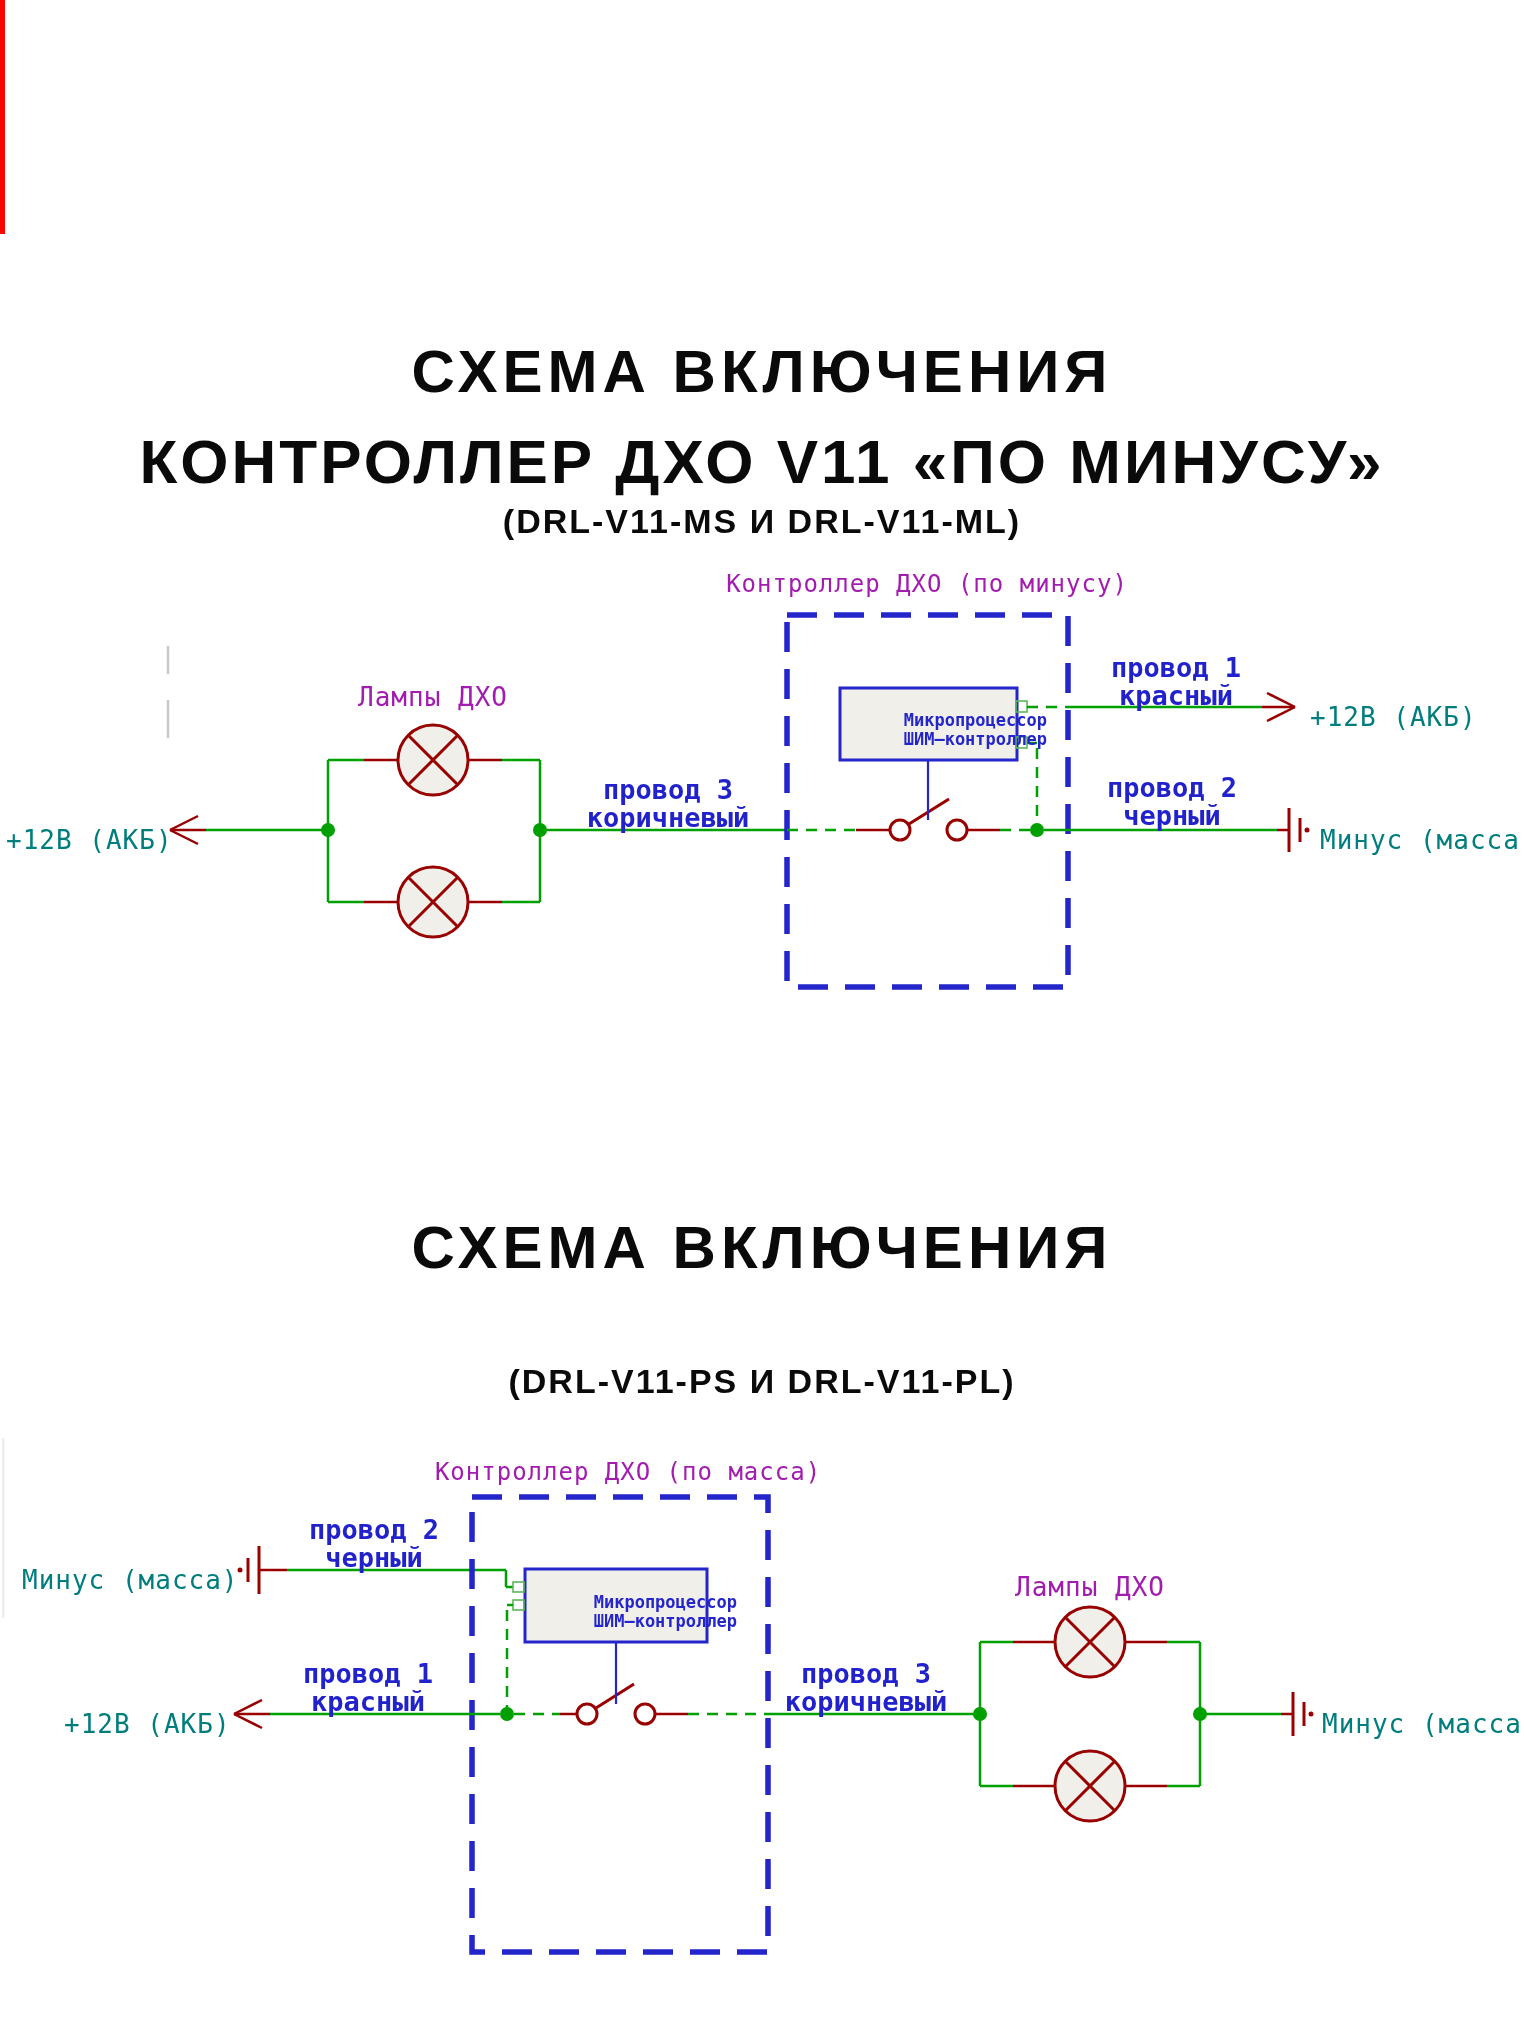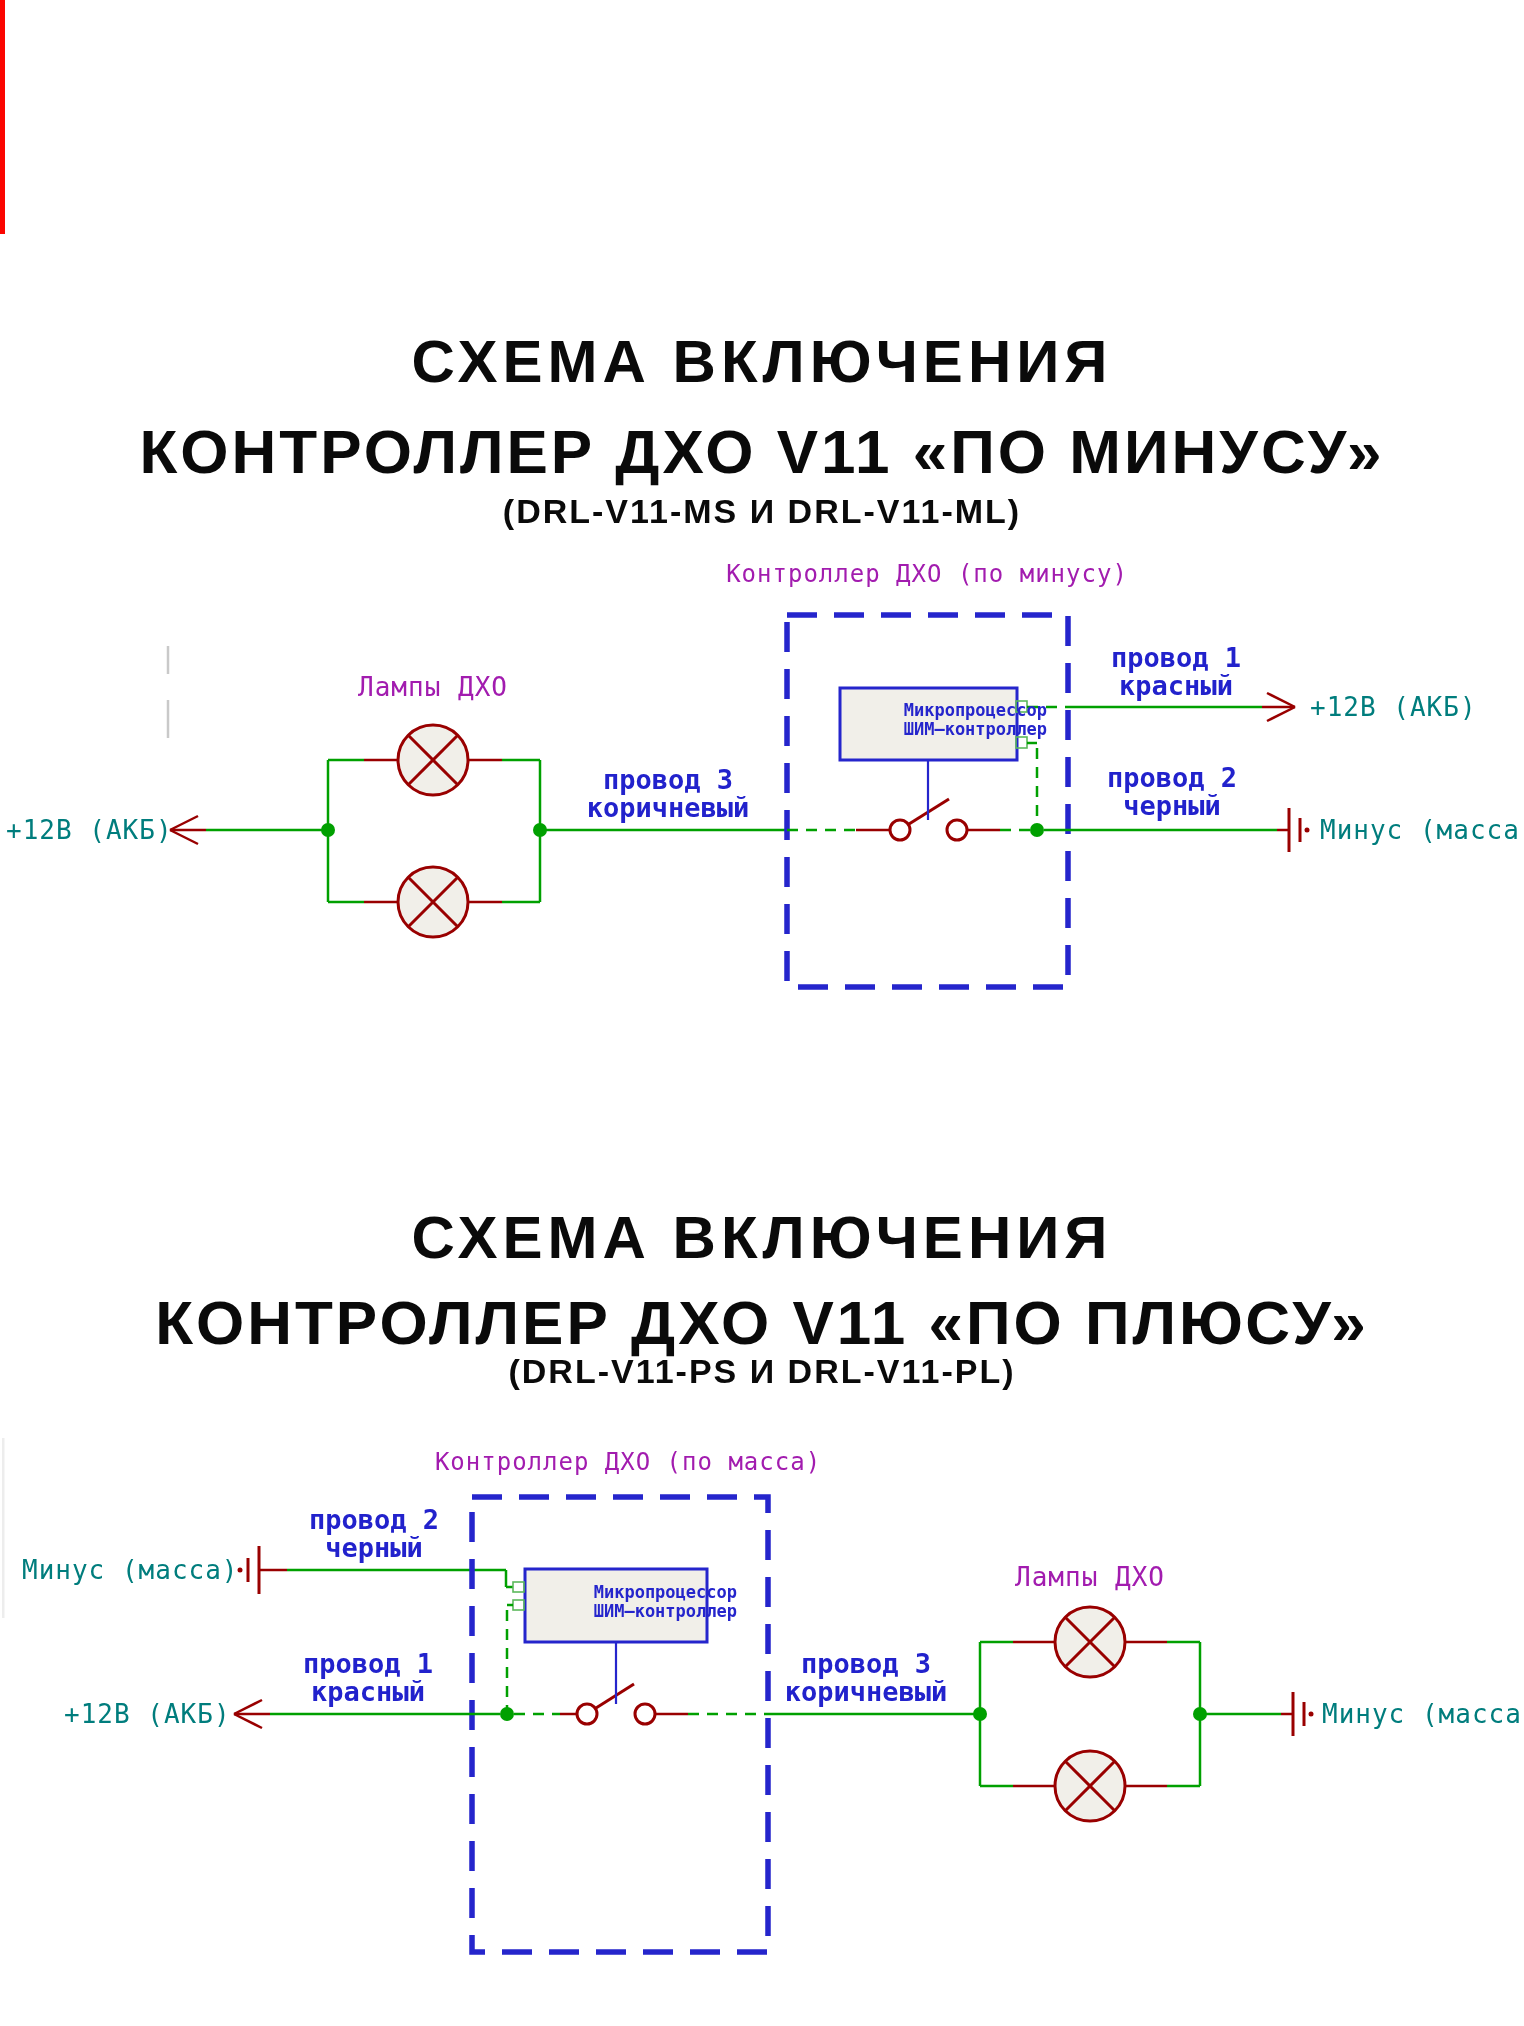--- a/index.html
+++ b/index.html
@@ -1,18 +1,18 @@
 <!DOCTYPE html>
 <html><head>
 <meta charset="utf-8">
 <style>
   html,body{margin:0;padding:0;background:#fff;}
   .canvas{position:relative;width:1524px;height:2026px;background:#ffffff;overflow:hidden;
           font-family:"Liberation Sans",sans-serif;}
-  .abs{position:absolute;}
+  .abs{position:absolute;margin-top:10px;}
   .title{left:0;width:1524px;text-align:center;font-family:"Liberation Sans",sans-serif;
          font-weight:900;color:#0a0a0a;white-space:nowrap;}
   .t-main{font-size:60px;letter-spacing:5px;}
   .t-sub2{font-size:62px;letter-spacing:3px;}
   .t-paren{font-size:34px;letter-spacing:2px;}
   .tech{font-family:"DejaVu Sans Mono","Liberation Mono",monospace;color:#007d7d;
         font-size:26px;letter-spacing:1px;white-space:nowrap;}
   .bluelbl{font-family:"DejaVu Sans Mono","Liberation Mono",monospace;color:#a21caf;
         font-size:24px;letter-spacing:1px;white-space:nowrap;}
   .wlbl{font-family:"DejaVu Sans Mono","Liberation Mono",monospace;color:#2222cc;
@@ -227,21 +227,20 @@
   <div class="abs tech" style="left:6px;top:815px;">+12В (АКБ)</div>
   <div class="abs tech" style="left:1310px;top:692px;">+12В (АКБ)</div>
   <div class="abs tech" style="left:1320px;top:815px;">Минус (масса)</div>
 
   <div class="abs mcu" style="left:840px;top:701px;width:177px;">
     <div>Микропроцессор</div>
     <div>ШИМ—контроллер</div>
   </div>
 
   <div class="abs title t-main" style="top:1203px;">СХЕМА ВКЛЮЧЕНИЯ</div>
-  <div class="abs title t-sub2" style="top:1287px;">КОНТРОЛЛЕР ДХО V11 «ПО ПЛЮСУ»</div>
   <div class="abs title t-paren" style="top:1352px;">(DRL-V11-PS И DRL-V11-PL)</div>
 
   <div class="abs bluelbl ctr" style="left:628px;top:1448px;">Контроллер ДХО (по масса)</div>
   <div class="abs bluelbl ctr" style="left:1090px;top:1562px;font-size:26px;">Лампы ДХО</div>
 
   <div class="abs ctr" style="left:374px;top:1506px;">
     <div class="wlbl">провод 2</div>
     <div class="wlbl">черный</div>
   </div>
   <div class="abs ctr" style="left:368px;top:1650px;">

